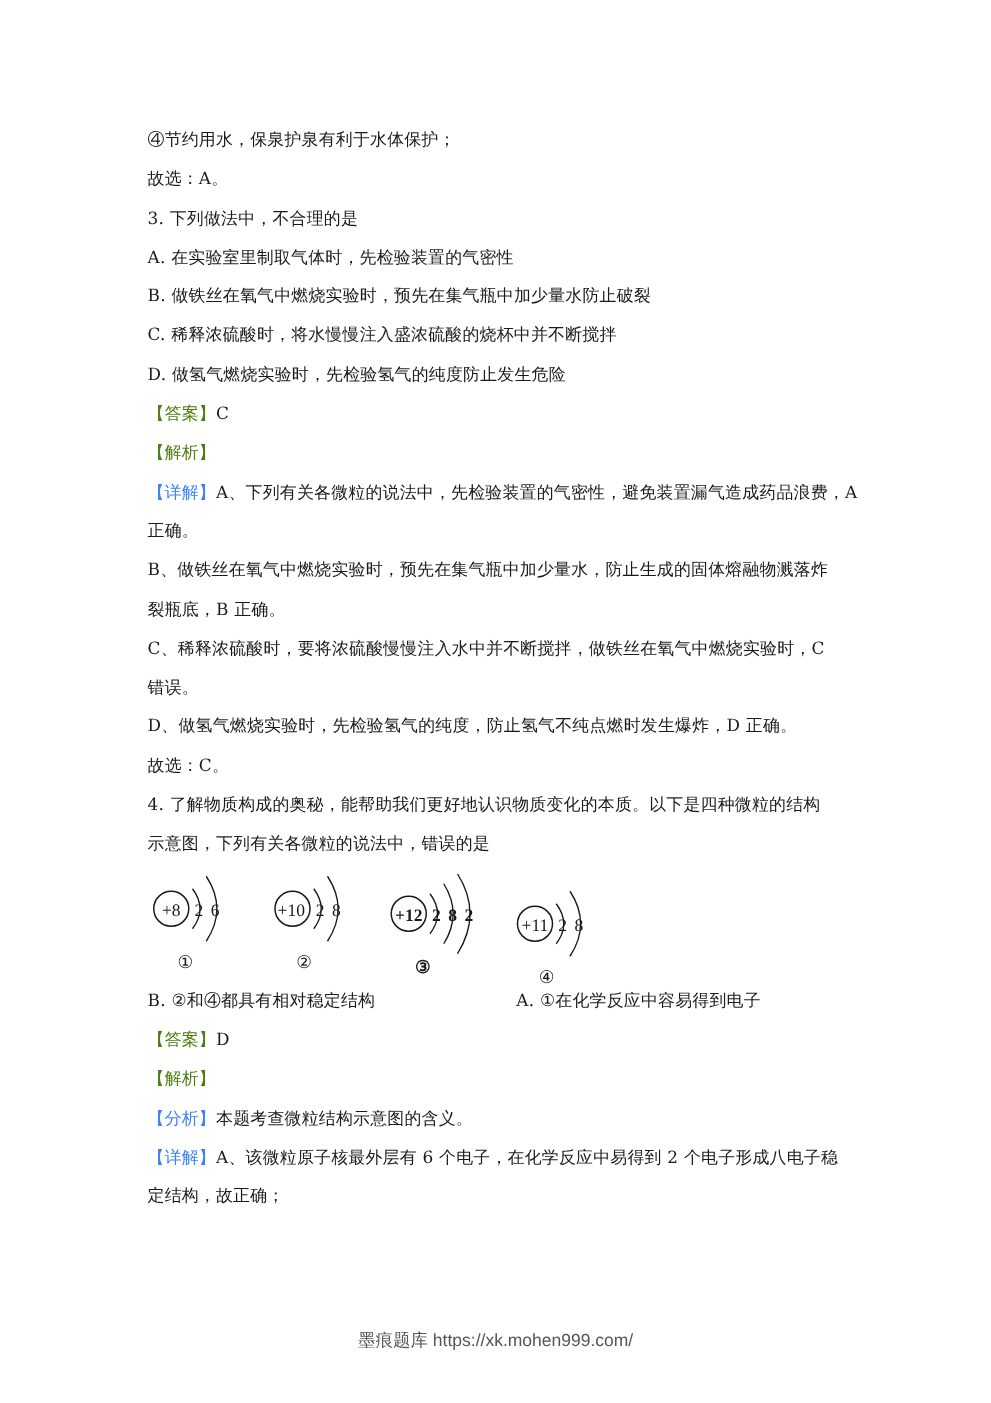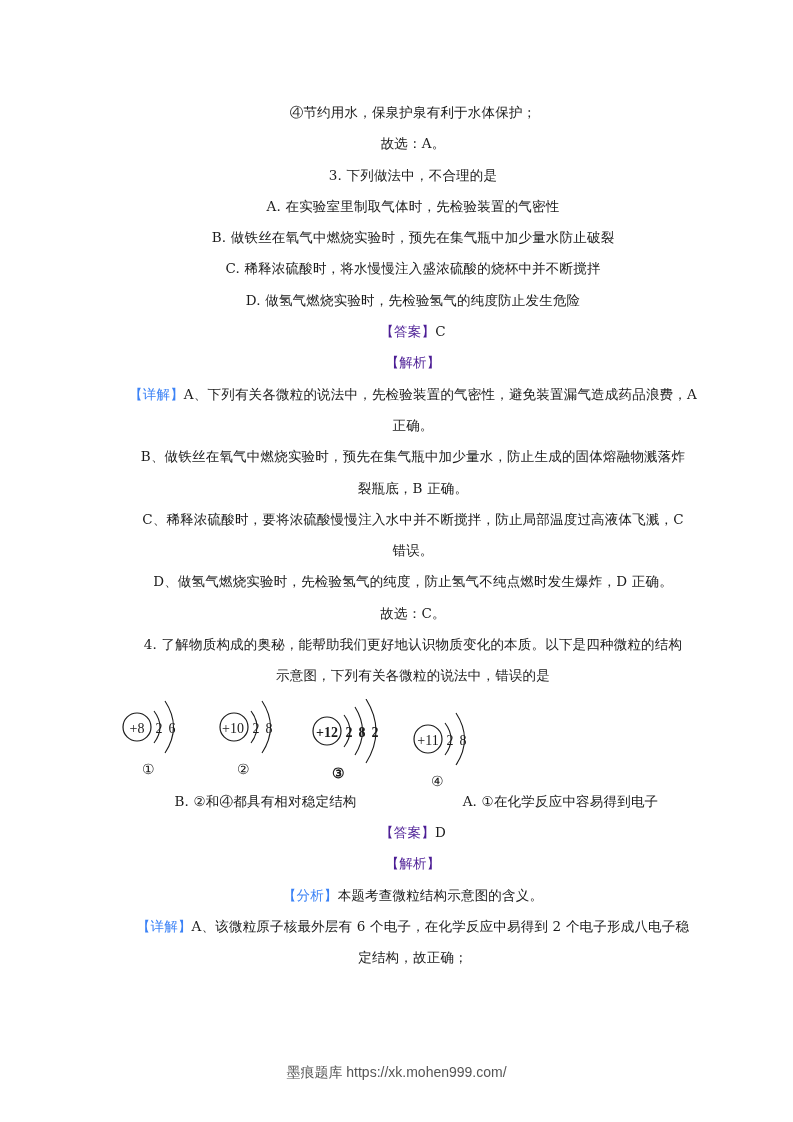--- a/index.html
+++ b/index.html
@@ -1,20 +1,20 @@
 <!DOCTYPE html>
 <html><head>
 <meta charset="utf-8">
 <style>
   html, body { margin: 0; padding: 0; background: #ffffff; }
   body { width: 793px; height: 1122px; position: relative; overflow: hidden;
          font-family: "DejaVu Serif", "Liberation Serif", serif; color: #1a1a1a; }
-  .page { position: absolute; left: 118px; top: 100px; width: 590px; text-align: center; }
+  .page { position: absolute; left: 118px; top: 100px; width: 590px; }
   .line { height: 31.3px; line-height: 24px; font-size: 13.5px; white-space: nowrap; letter-spacing: 0.2px; }
-  .tag { color: #4c1d95; }
+  .tag { color: #4d7c0f; }
   .strong-tag { color: #3b82f6; }
   .opts2 { display: flex; }
   .opts2 > span { width: 327px; display: inline-block; }
   .diagram { position: relative; height: 94px; }
   .atom { position: absolute; top: 0; }
   .atom svg { display: block; }
   .atom-label { position: absolute; font-size: 14px; }
   .footer { position: absolute; left: 0; width: 793px; top: 1064px; text-align: center;
             font-family: Liberation Sans, sans-serif; font-size: 14px; color: #555555; }
 </style>
@@ -35,21 +35,21 @@
   </div>
   <div class="line">
     <span class="tag">【解析】</span>
   </div>
   <div class="line">
     <span class="strong-tag">【详解】</span><span>A、下列有关各微粒的说法中，先检验装置的气密性，避免装置漏气造成药品浪费，A</span>
   </div>
   <div class="line">正确。</div>
   <div class="line">B、做铁丝在氧气中燃烧实验时，预先在集气瓶中加少量水，防止生成的固体熔融物溅落炸</div>
   <div class="line">裂瓶底，B 正确。</div>
-  <div class="line">C、稀释浓硫酸时，要将浓硫酸慢慢注入水中并不断搅拌，防止局部温度过高液体飞溅，C</div>
+  <div class="line">C、稀释浓硫酸时，要将浓硫酸慢慢注入水中并不断搅拌，做铁丝在氧气中燃烧实验时，C</div>
   <div class="line">错误。</div>
   <div class="line">D、做氢气燃烧实验时，先检验氢气的纯度，防止氢气不纯点燃时发生爆炸，D 正确。</div>
   <div class="line">故选：C。</div>
 
   <div class="line">4. 了解物质构成的奥秘，能帮助我们更好地认识物质变化的本质。以下是四种微粒的结构</div>
   <div class="line">示意图，下列有关各微粒的说法中，错误的是</div>
 
   <div class="diagram">
 
     <div class="atom" style="left:0px; top:4px;">

